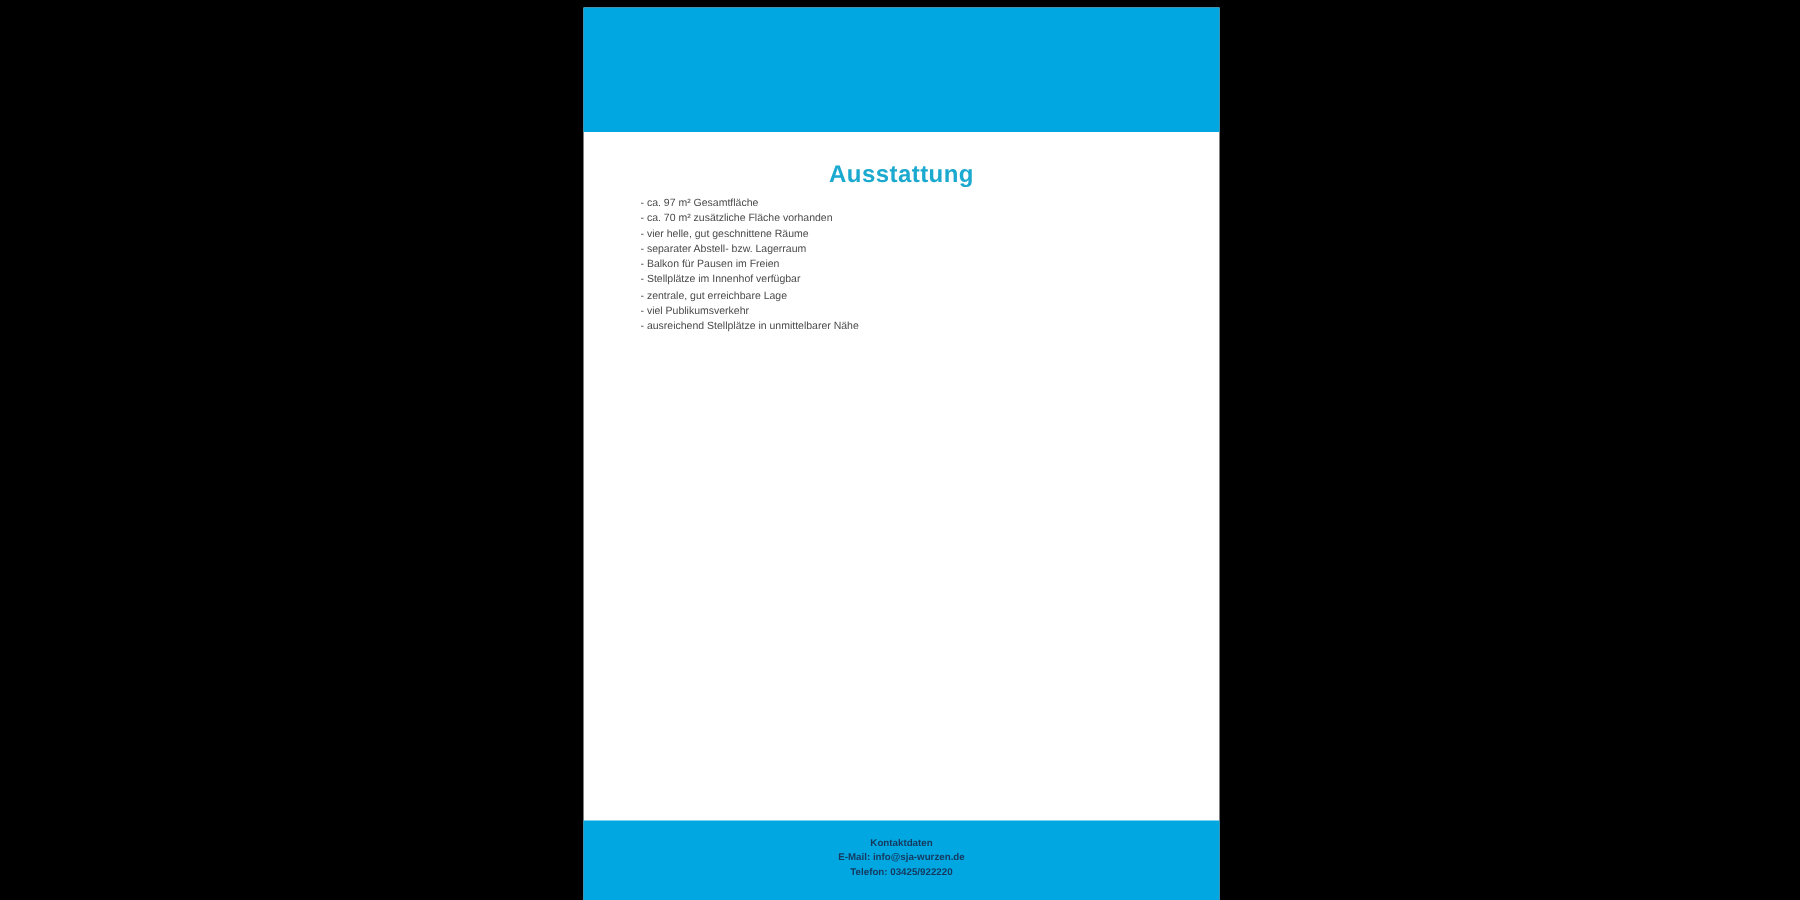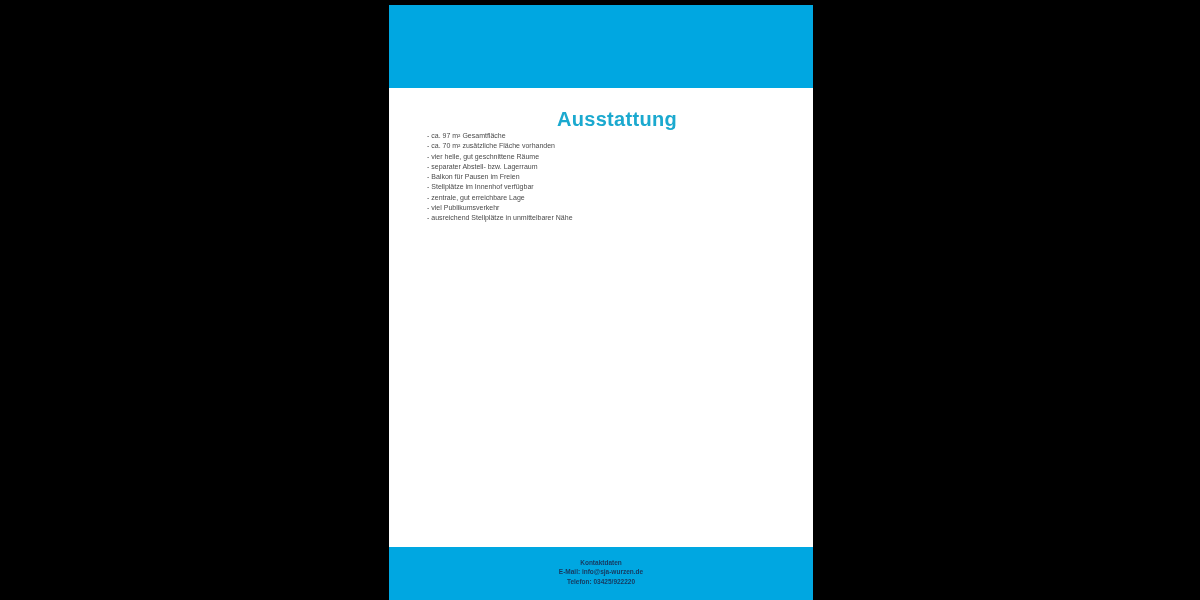--- a/index.html
+++ b/index.html
@@ -38,25 +38,25 @@
   .band.footer {
     top: 542px;
     bottom: 0;
     text-align: center;
     padding-top: 11px;
     box-sizing: border-box;
   }
   .page-title {
     position: absolute;
     top: 103px;
-    left: 16px;
+    left: 0;
     width: 100%;
     margin: 0;
     text-align: center;
-    font-size: 20px;
+    font-size: 16px;
     font-weight: 700;
     letter-spacing: 0.3px;
     color: #1ba9cf;
   }
   .features {
     position: absolute;
     left: 38px;
     top: 126px;
     width: 340px;
   }

